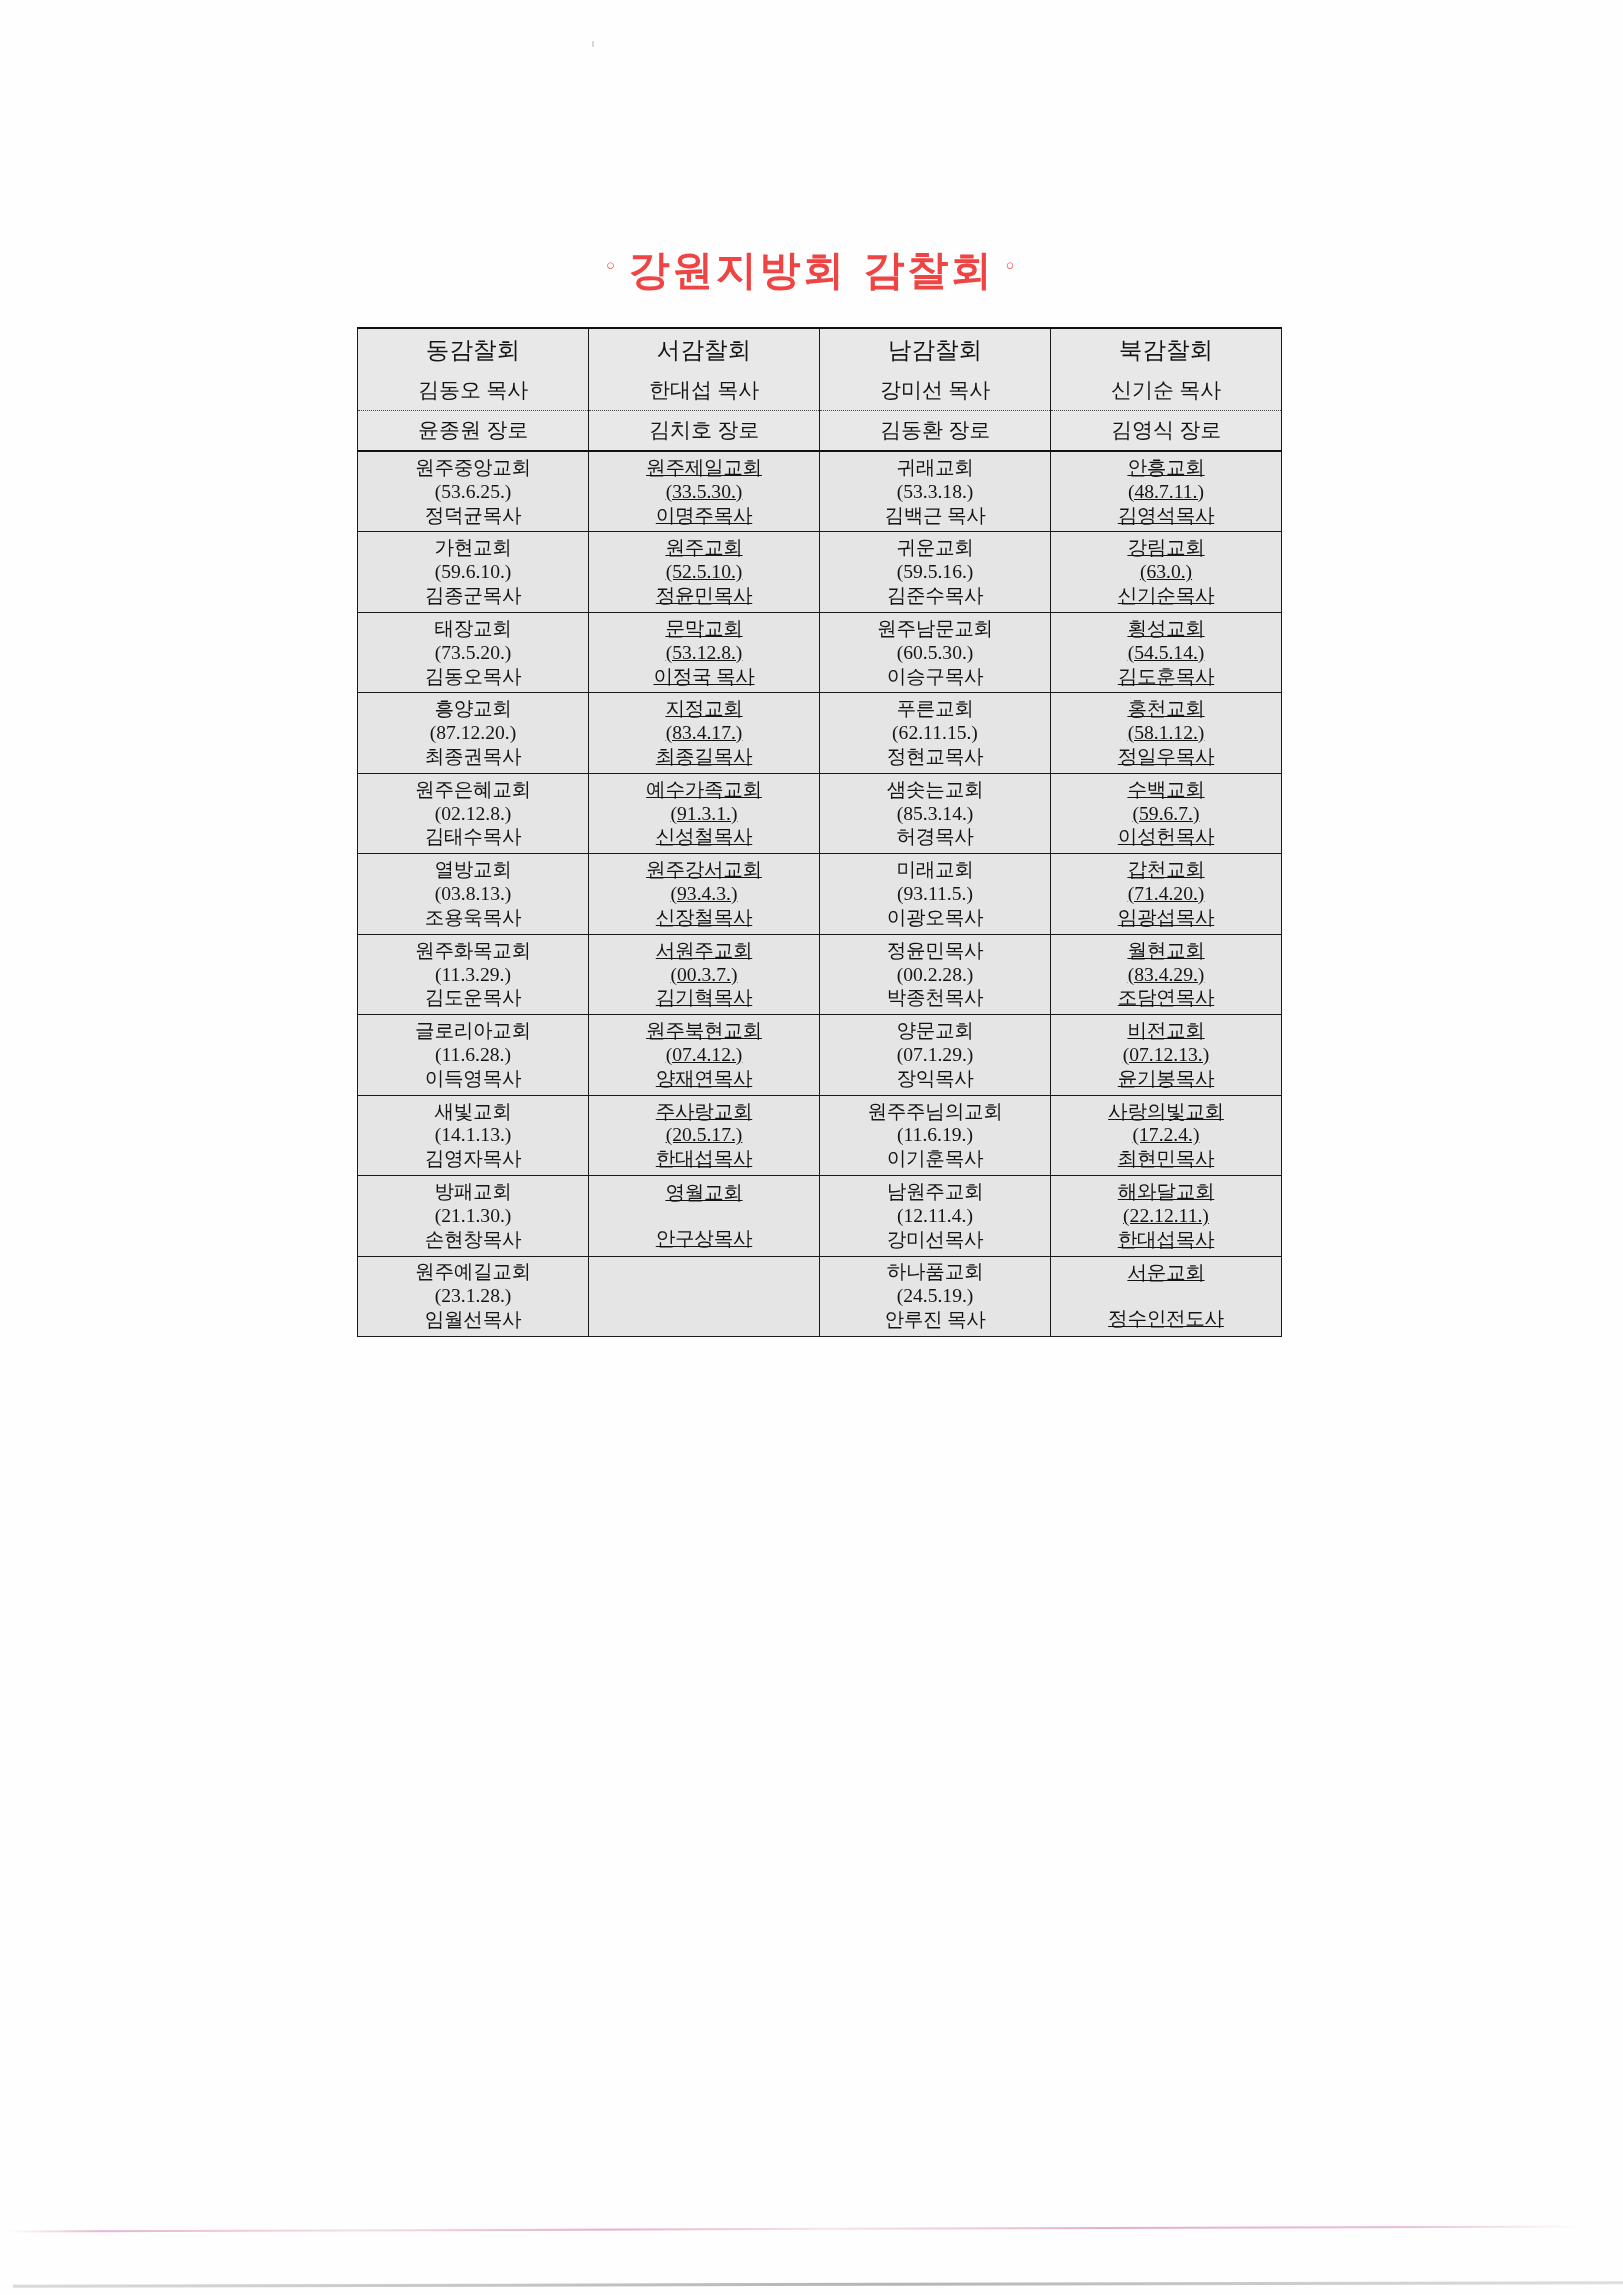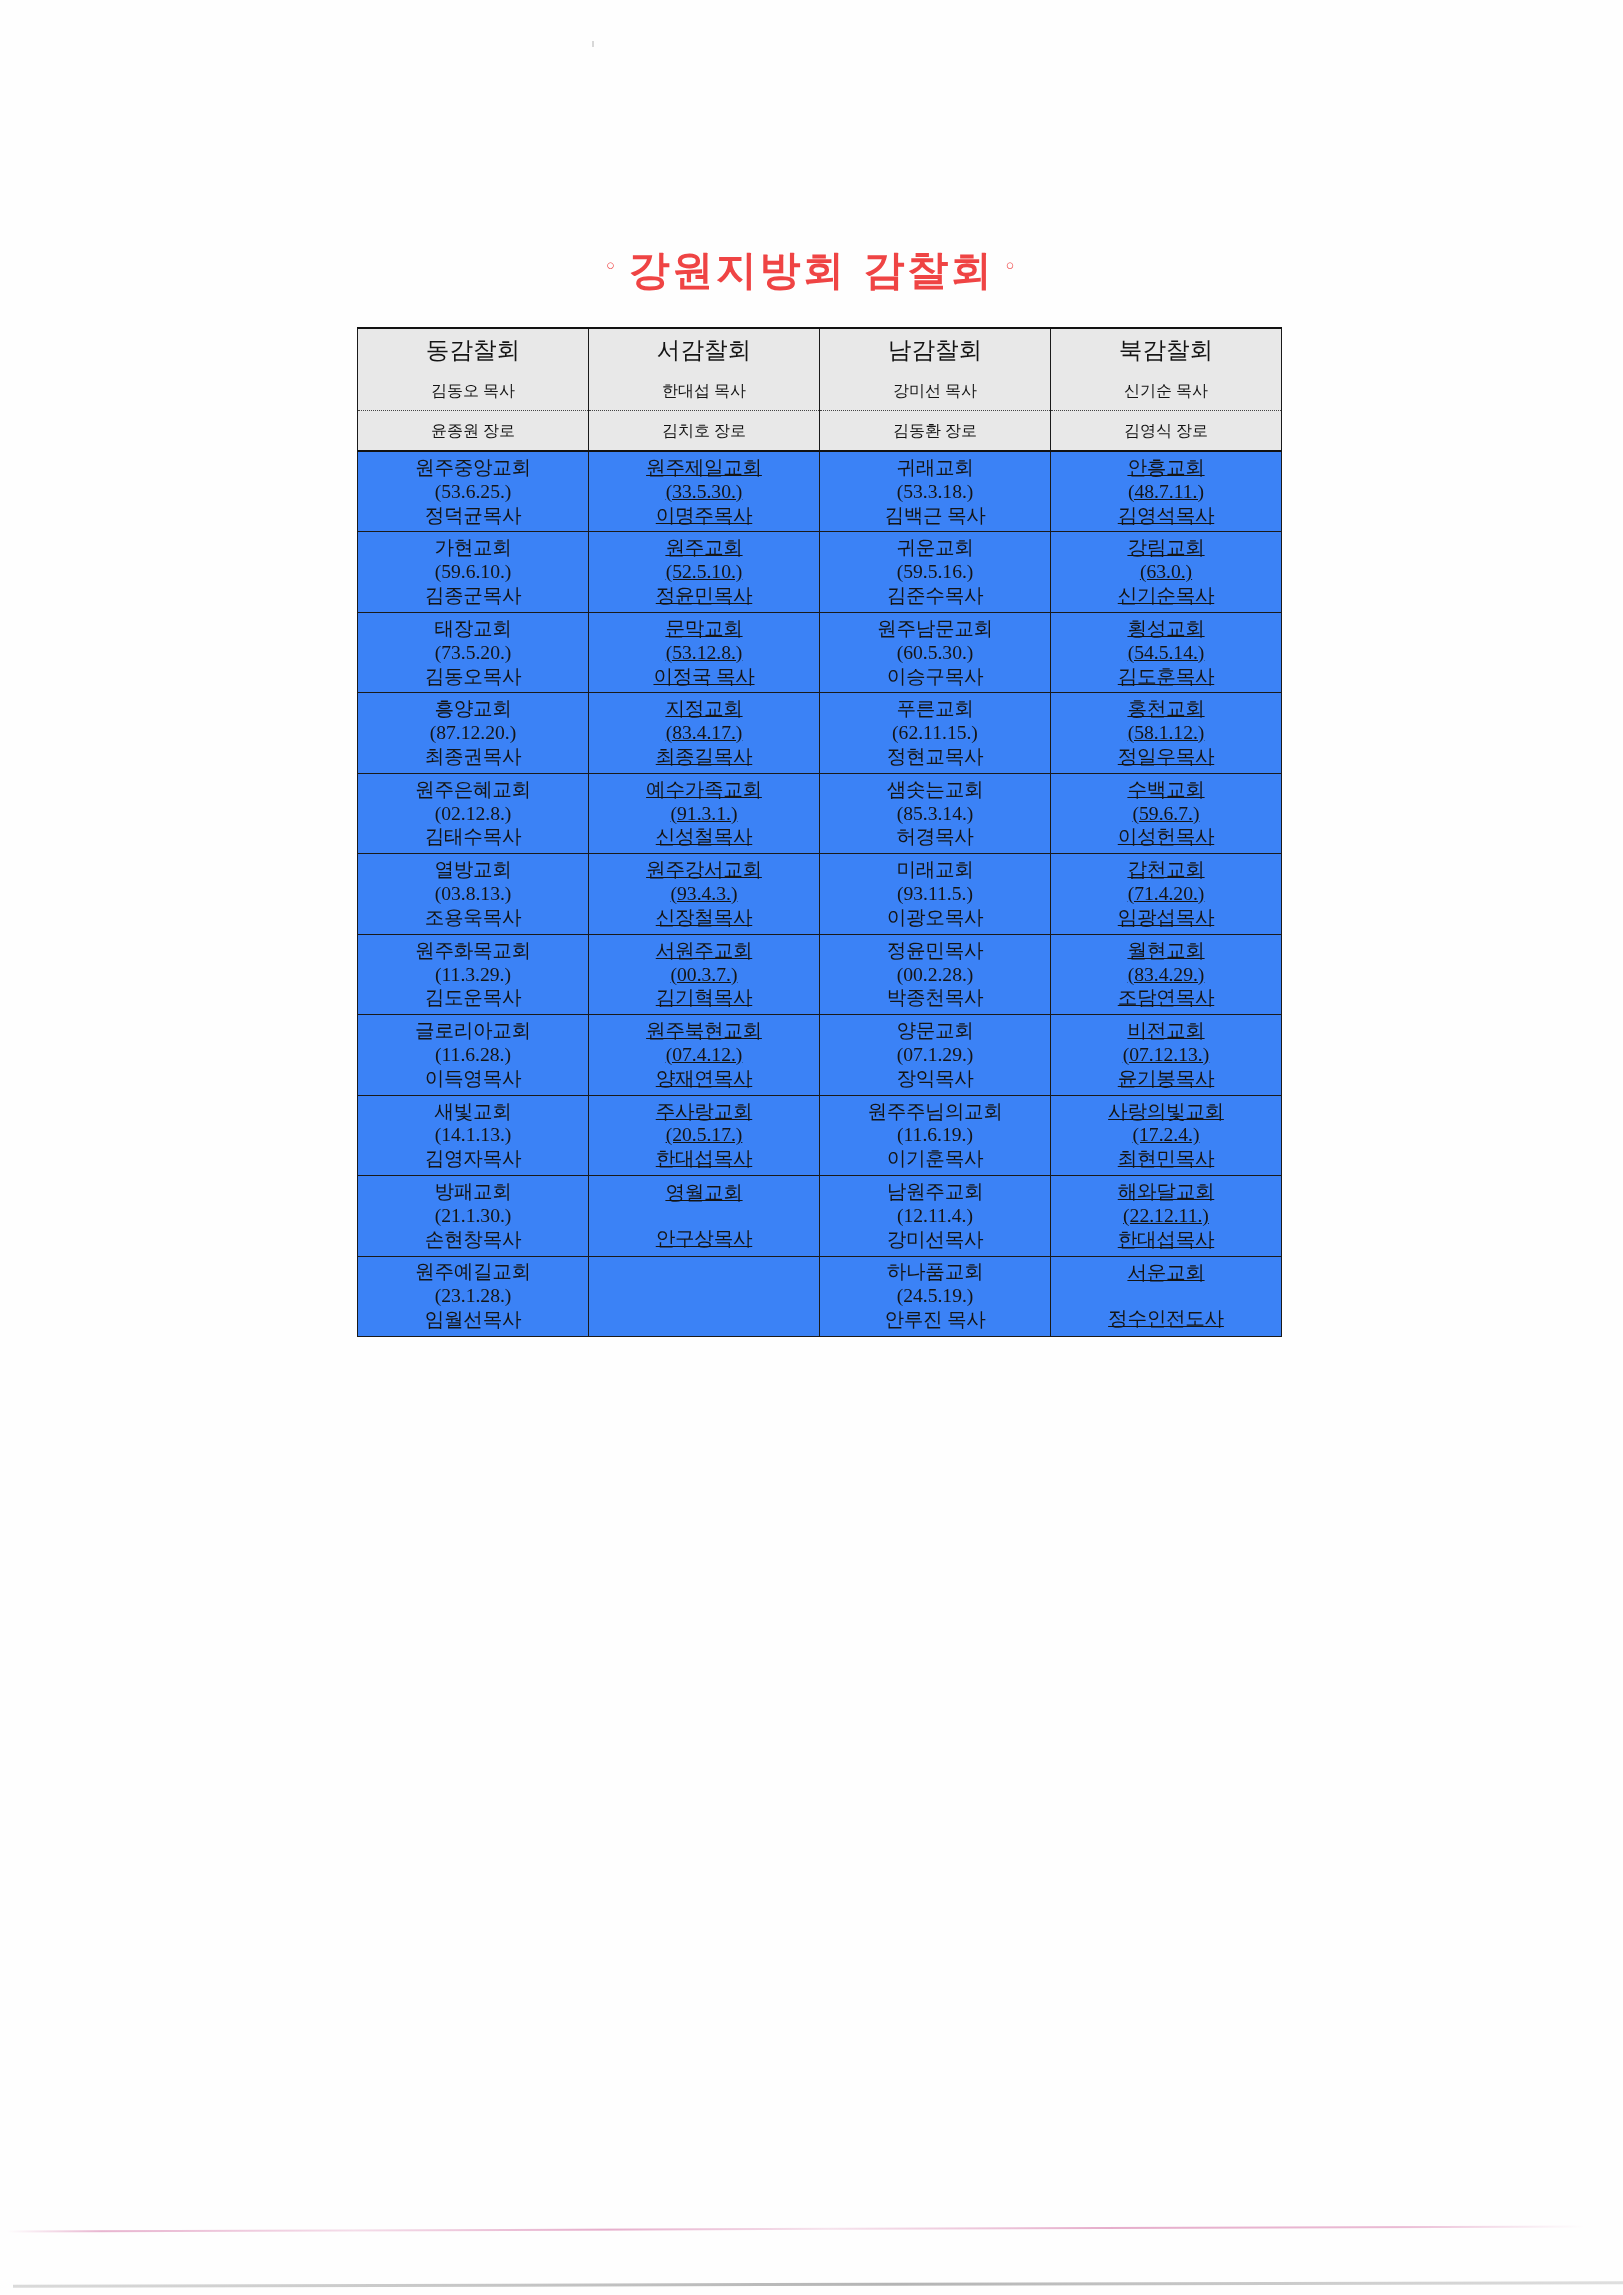--- a/index.html
+++ b/index.html
@@ -92,28 +92,28 @@
   table.roster col { width: 231px; }
 
   table.roster td {
     border: 1.3px solid #1a1a1a;
     text-align: center;
     vertical-align: middle;
     padding: 0;
     font-size: 19.6px;
     line-height: 1.22;
     color: #141414;
-    background: #3b82f6;
+    background: #e5e5e5;
     height: 63px;
   }
 
   
   tr.band td {
     background: #e8e8e8;
-    font-size: 16px;
+    font-size: 21px;
     height: 39px;
     border-top: none;
     border-bottom: none;
     border-left: 1.3px solid #1a1a1a;
     border-right: 1.3px solid #1a1a1a;
   }
   tr.band-title td {
     font-size: 23.6px;
     border-top: 2.6px solid #121212;
     height: 42px;

